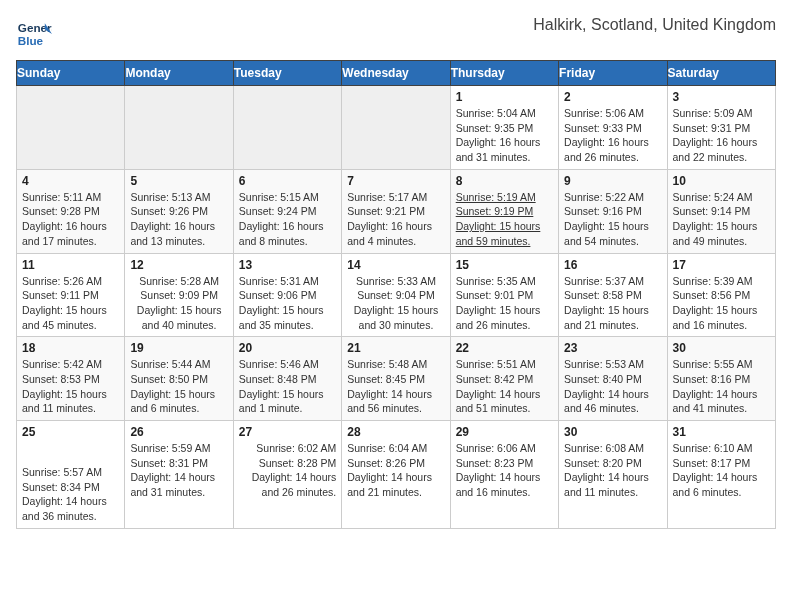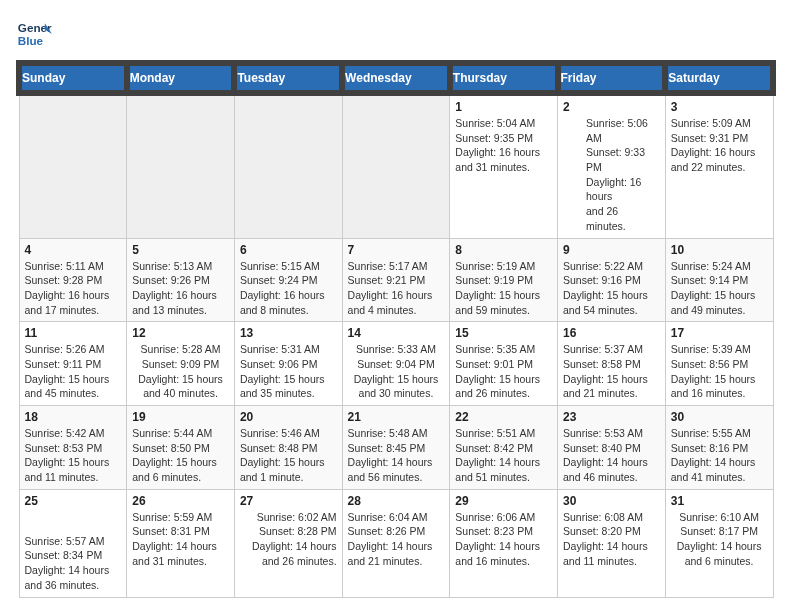--- a/index.html
+++ b/index.html
@@ -42,21 +42,21 @@
       border-collapse: collapse;
       font-size: 11px;
     }
     .calendar th {
       background-color: #2a6db5;
       color: #fff;
       padding: 5px 0;
       text-align: left;
       font-size: 12px;
       font-weight: bold;
-      border: 6px solid #404040;
+      border: 1px solid #404040;
     }
     .calendar td {
       border: 1px solid #ccc;
       vertical-align: top;
       padding: 4px 5px;
       width: calc(100% / 7);
       min-height: 80px;
       background: #fff;
     }
     .calendar td.empty {
@@ -85,20 +85,21 @@
 
 <div class="header-area">
   <div class="logo">
     <svg class="logo-icon" viewBox="0 0 40 40">
       <text x="2" y="18" font-size="13" font-weight="bold" fill="#1a3a5c">General</text>
       <text x="2" y="32" font-size="13" font-weight="bold" fill="#2a6db5">Blue</text>
       <polygon points="32,8 40,20 32,15" fill="#2a6db5"></polygon>
     </svg>
   </div>
   <div class="title-area">
+    <div class="subtitle">Halkirk, Scotland, United Kingdom</div>
   </div>
 </div>
 
 <table class="calendar">
   <thead>
     <tr>
     <th>Sunday</th>
         <th>Monday</th>
         <th>Tuesday</th>
         <th>Wednesday</th>
@@ -115,21 +116,21 @@
         <td class="empty"></td>
         <td>
           <div class="day-number">1</div>
           <div class="day-info" style="white-space: pre-line;">Sunrise: 5:04 AM
 Sunset: 9:35 PM
 Daylight: 16 hours
 and 31 minutes.</div>
         </td>
         <td>
           <div class="day-number">2</div>
-          <div class="day-info" style="white-space: pre-line; margin-left: 23px;">Sunrise: 5:06 AM
+          <div class="day-info" style="white-space: pre-line;">Sunrise: 5:06 AM
 Sunset: 9:33 PM
 Daylight: 16 hours
 and 26 minutes.</div>
         </td>
         <td>
           <div class="day-number">3</div>
           <div class="day-info" style="white-space: pre-line;">Sunrise: 5:09 AM
 Sunset: 9:31 PM
 Daylight: 16 hours
 and 22 minutes.</div>
@@ -159,21 +160,21 @@
         </td>
         <td>
           <div class="day-number">7</div>
           <div class="day-info" style="white-space: pre-line;">Sunrise: 5:17 AM
 Sunset: 9:21 PM
 Daylight: 16 hours
 and 4 minutes.</div>
         </td>
         <td>
           <div class="day-number">8</div>
-          <div class="day-info" style="white-space: pre-line;">Sunrise: 5:19 AM
+          <div class="day-info" style="white-space: pre-line; text-decoration: underline;">Sunrise: 5:19 AM
 Sunset: 9:19 PM
 Daylight: 15 hours
 and 59 minutes.</div>
         </td>
         <td>
           <div class="day-number">9</div>
           <div class="day-info" style="white-space: pre-line;">Sunrise: 5:22 AM
 Sunset: 9:16 PM
 Daylight: 15 hours
 and 54 minutes.</div>
@@ -326,20 +327,20 @@
         </td>
         <td>
           <div class="day-number">30</div>
           <div class="day-info" style="white-space: pre-line;">Sunrise: 6:08 AM
 Sunset: 8:20 PM
 Daylight: 14 hours
 and 11 minutes.</div>
         </td>
         <td>
           <div class="day-number">31</div>
-          <div class="day-info" style="white-space: pre-line; text-align: center;">Sunrise: 6:10 AM
+          <div class="day-info" style="white-space: pre-line;">Sunrise: 6:10 AM
 Sunset: 8:17 PM
 Daylight: 14 hours
 and 6 minutes.</div>
         </td>
       </tr>
     </tbody>
 </table>
 
 </body></html>

